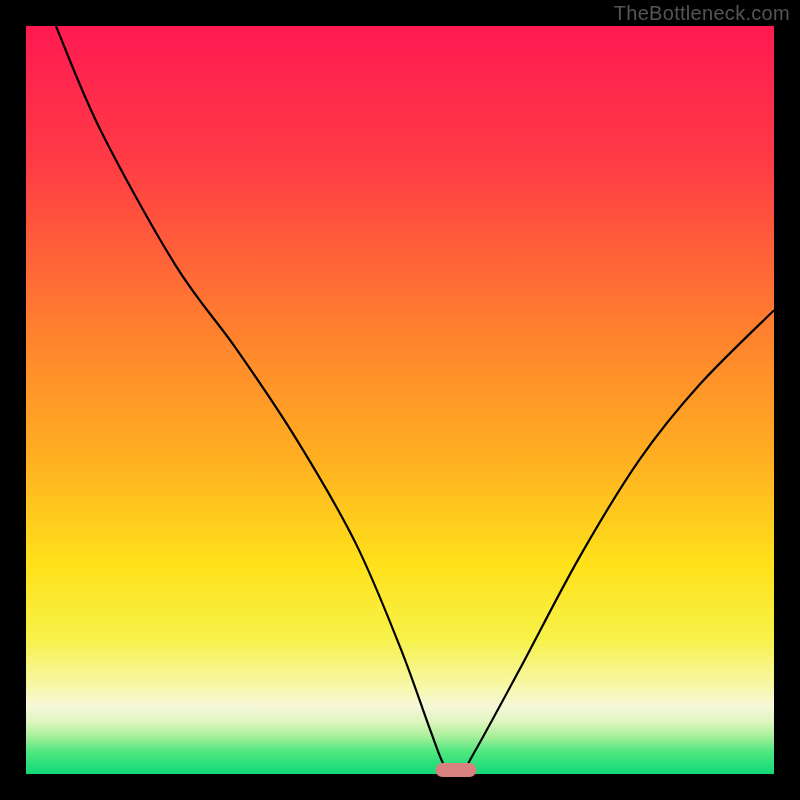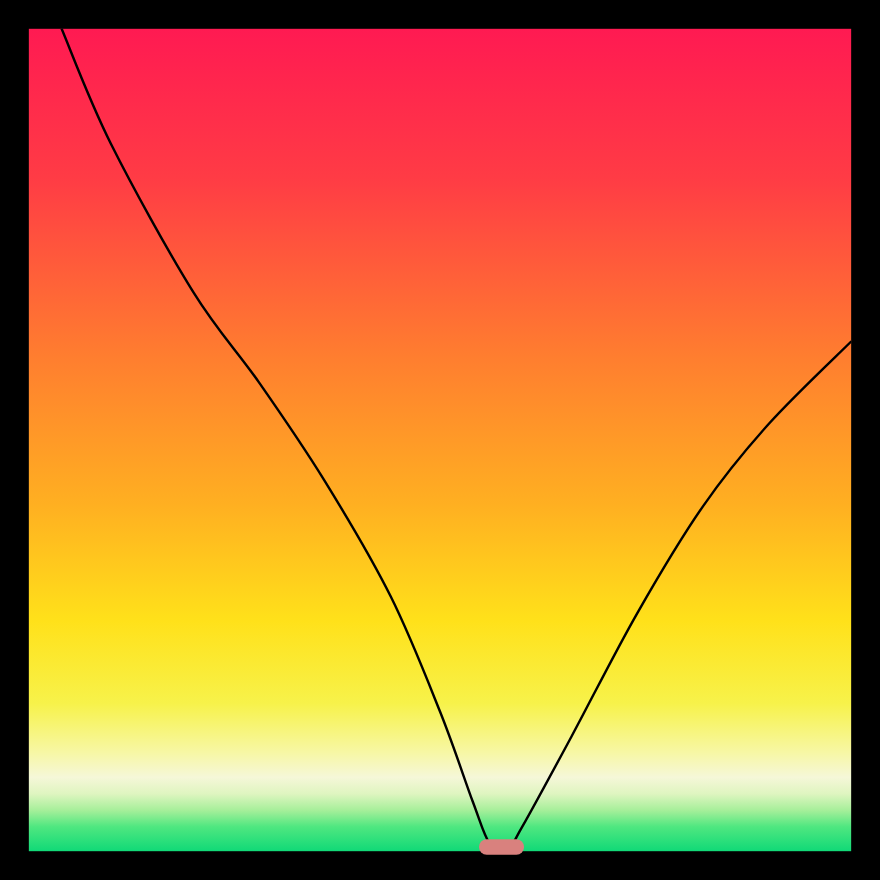--- a/index.html
+++ b/index.html
@@ -50,20 +50,21 @@
     border-radius: 7px;
     background: #d9817e;
     transform: translate(-50%, -50%);
   }
 </style>
 </head>
 <body>
 
 <div class="frame">
 
+  <div class="watermark">TheBottleneck.com</div>
 
   <div class="plot-area">
 
     <svg class="gradient-bg" viewBox="0 0 100 100" preserveAspectRatio="none">
       <defs>
         <linearGradient id="bg-grad" x1="0" y1="0" x2="0" y2="1">
             <stop offset="0%" stop-color="#ff1a52"></stop>
             <stop offset="18%" stop-color="#ff3b45"></stop>
             <stop offset="40%" stop-color="#ff7e2f"></stop>
             <stop offset="58%" stop-color="#ffb021"></stop>

